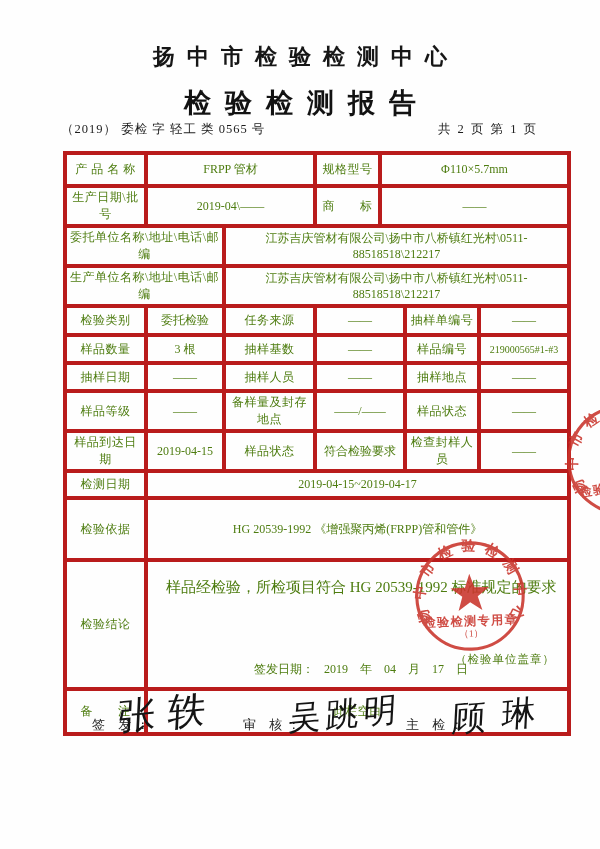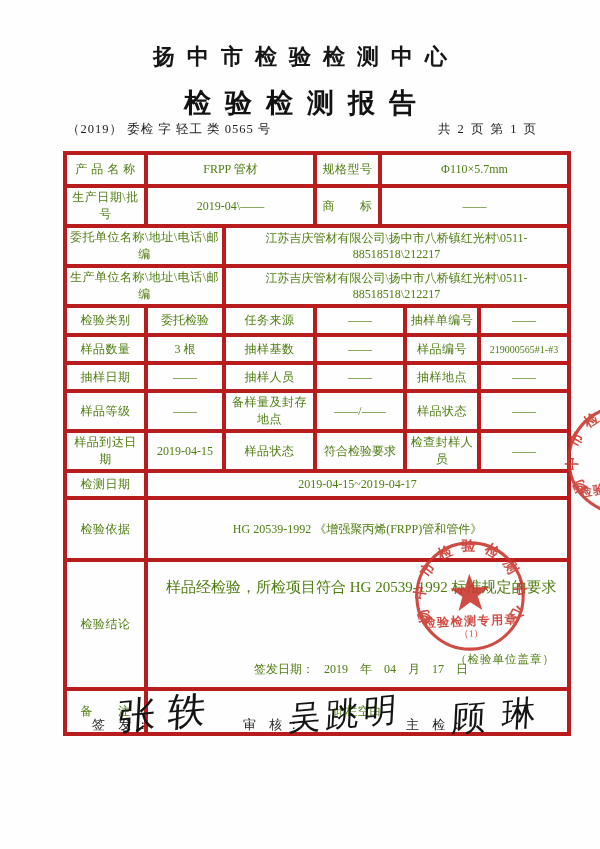--- a/index.html
+++ b/index.html
@@ -15,21 +15,21 @@
     position:absolute; top:42px; left:0; width:600px; text-align:center;
     font-size:22px; font-weight:bold; letter-spacing:12px; padding-left:12px;
     color:#161616;
   }
   .report-title {
     position:absolute; top:85px; left:0; width:600px; text-align:center;
     font-size:27px; font-weight:bold; letter-spacing:14px; padding-left:14px;
     color:#121212;
   }
   .doc-line { position:absolute; top:121px; left:0; width:600px; font-size:12.5px; }
-  .doc-no { position:absolute; left:67px; top:0; letter-spacing:1px; }
+  .doc-no { position:absolute; left:61px; top:0; letter-spacing:1px; }
   .page-info { position:absolute; right:62px; top:0; letter-spacing:2px; }
 
   
   table.report {
     position:absolute; left:63px; top:151px; width:504px;
     border-collapse:collapse; table-layout:fixed;
     border:2px solid #111;
   }
   table.report td {
     border:4px solid #b91c1c; text-align:center; vertical-align:middle;

